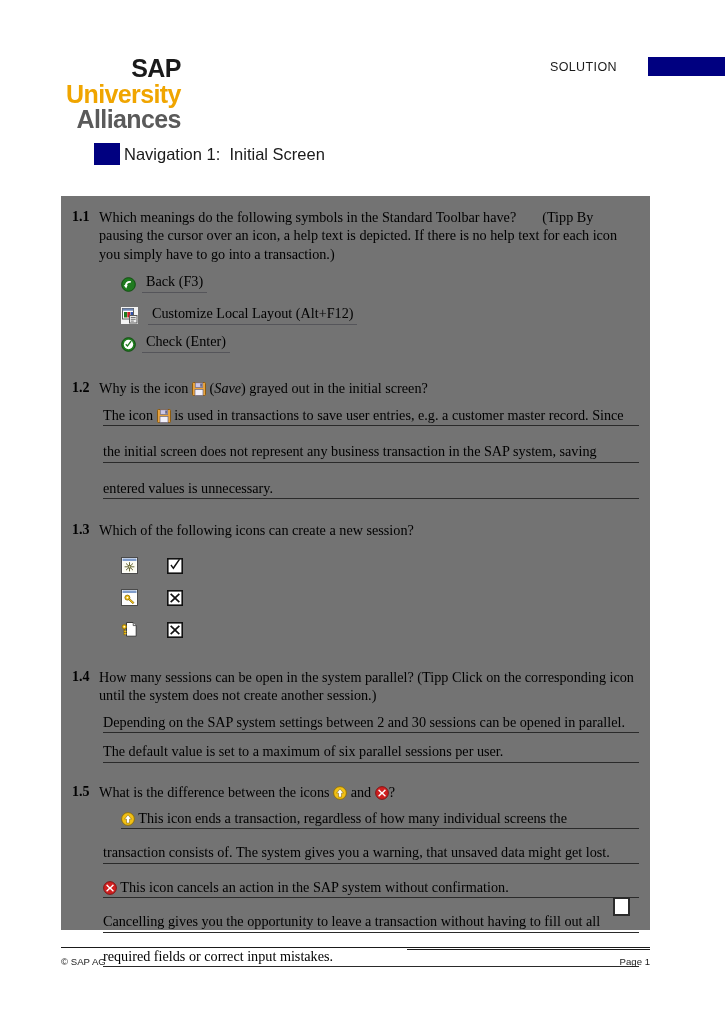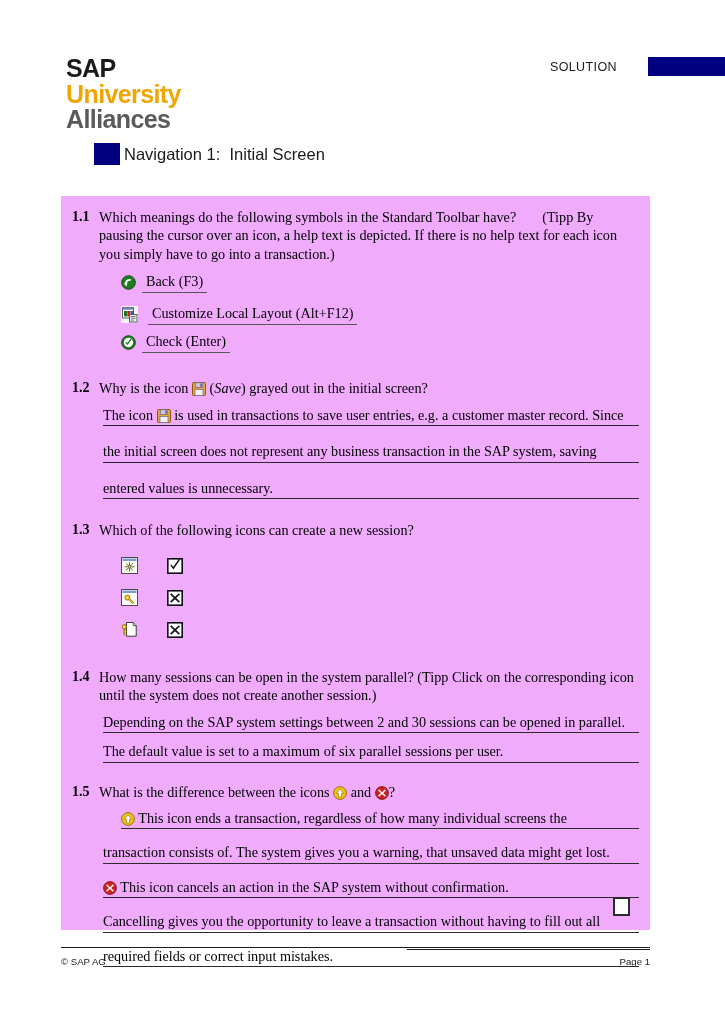--- a/index.html
+++ b/index.html
@@ -15,20 +15,21 @@
     color: #000000;
     overflow: hidden;
   }
 
   
   .page-header {
     position: absolute;
     left: 0; top: 0;
     width: 725px;
     height: 140px;
+    text-align: right;
   }
   .sap-logo {
     position: absolute;
     left: 66px;
     top: 56px;
     font-family: "Liberation Sans", sans-serif;
     font-weight: bold;
     line-height: 1.02;
     letter-spacing: -0.6px;
   }
@@ -76,21 +77,21 @@
     white-space: pre;
   }
 
   
   .content-box {
     position: absolute;
     left: 61px;
     top: 196px;
     width: 589px;
     height: 734px;
-    background: #f0abfc;
+    background: #737373;
     box-sizing: border-box;
     padding: 12px 11px 0 11px;
   }
 
   .qblock { position: relative; margin-bottom: 2px; }
 
   .qline {
     display: flex;
     font-size: 14.2px;
     line-height: 1.30;
@@ -118,21 +119,21 @@
     white-space: nowrap;
     overflow: hidden;
   }
   .ans-wrap { margin-left: 31px; margin-top: 9px; }
   .ans-wrap .ansline { margin-bottom: 16px; }
   .ans-wrap .ansline:last-child { margin-bottom: 0; }
 
   
   .iconline {
     display: flex;
-    align-items: center;
+    align-items: flex-end;
     margin-left: 49px;
     margin-top: 10px;
   }
   .iconline .ic { flex: 0 0 auto; margin-right: 6px; margin-bottom: 1px; }
   .iconline .lbl {
     border-bottom: 1px solid #55555a;
     font-size: 14.2px;
     line-height: 1.2;
     padding: 0 4px 2px 4px;
     white-space: nowrap;

